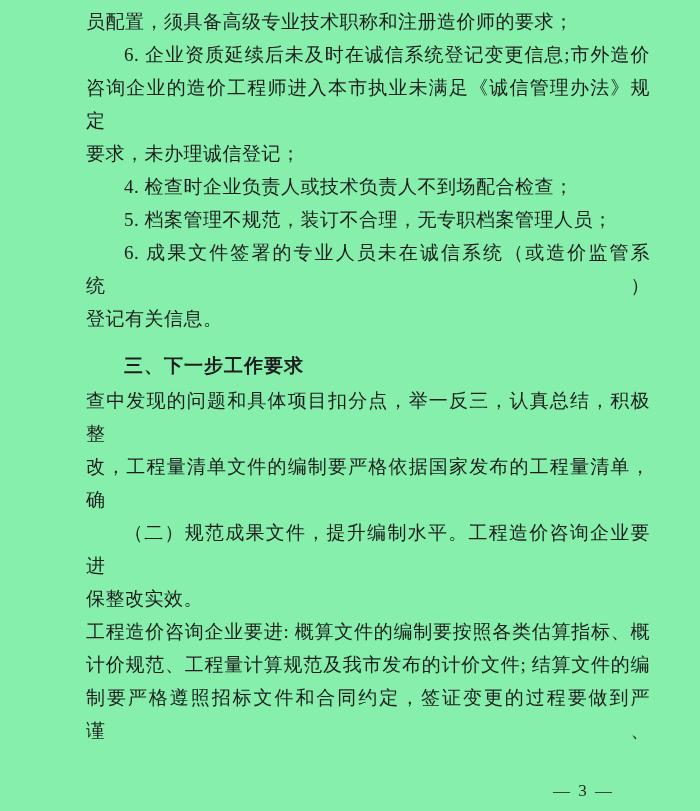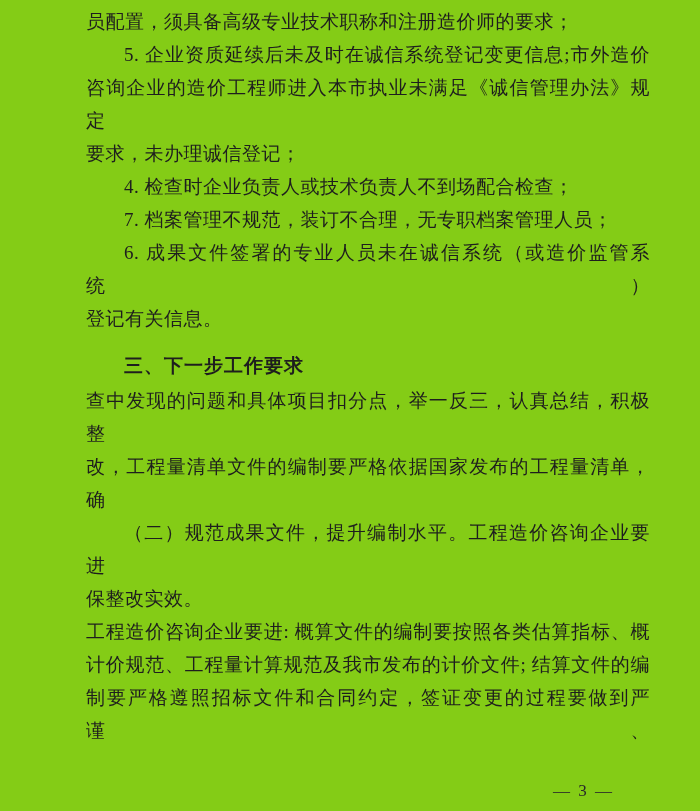--- a/index.html
+++ b/index.html
@@ -7,21 +7,21 @@
     padding: 0;
     width: 700px;
     height: 811px;
     background: #ffffff;
     overflow: hidden;
   }
   .page {
     position: relative;
     width: 700px;
     height: 811px;
-    background: #84cc16;
+    background: #86efac;
     font-family: "Liberation Serif", "DejaVu Serif", serif;
     color: #1e1e1e;
   }
   .text-block {
     position: absolute;
     left: 86px;
     top: 5px;
     width: 564px;
   }
   .line {
@@ -52,25 +52,25 @@
     color: #2a2a2a;
     text-align: right;
   }
 </style>
 </head>
 <body>
 
 <div class="page">
   <div class="text-block">
     <div class="line end">员配置，须具备高级专业技术职称和注册造价师的要求；</div>
-    <div class="line first">5. 企业资质延续后未及时在诚信系统登记变更信息;市外造价</div>
+    <div class="line first">6. 企业资质延续后未及时在诚信系统登记变更信息;市外造价</div>
     <div class="line">咨询企业的造价工程师进入本市执业未满足《诚信管理办法》规定</div>
     <div class="line end">要求，未办理诚信登记；</div>
     <div class="line first end">4. 检查时企业负责人或技术负责人不到场配合检查；</div>
-    <div class="line first end">7. 档案管理不规范，装订不合理，无专职档案管理人员；</div>
+    <div class="line first end">5. 档案管理不规范，装订不合理，无专职档案管理人员；</div>
     <div class="line first">6. 成果文件签署的专业人员未在诚信系统（或造价监管系统）</div>
     <div class="line end">登记有关信息。</div>
     <div class="line first end head">三、下一步工作要求</div>
     <div class="line">查中发现的问题和具体项目扣分点，举一反三，认真总结，积极整</div>
     <div class="line">改，工程量清单文件的编制要严格依据国家发布的工程量清单，确</div>
     <div class="line first">（二）规范成果文件，提升编制水平。工程造价咨询企业要进</div>
     <div class="line end">保整改实效。</div>
     <div class="line">工程造价咨询企业要进: 概算文件的编制要按照各类估算指标、概</div>
     <div class="line">计价规范、工程量计算规范及我市发布的计价文件; 结算文件的编</div>
     <div class="line">制要严格遵照招标文件和合同约定，签证变更的过程要做到严谨、</div>

